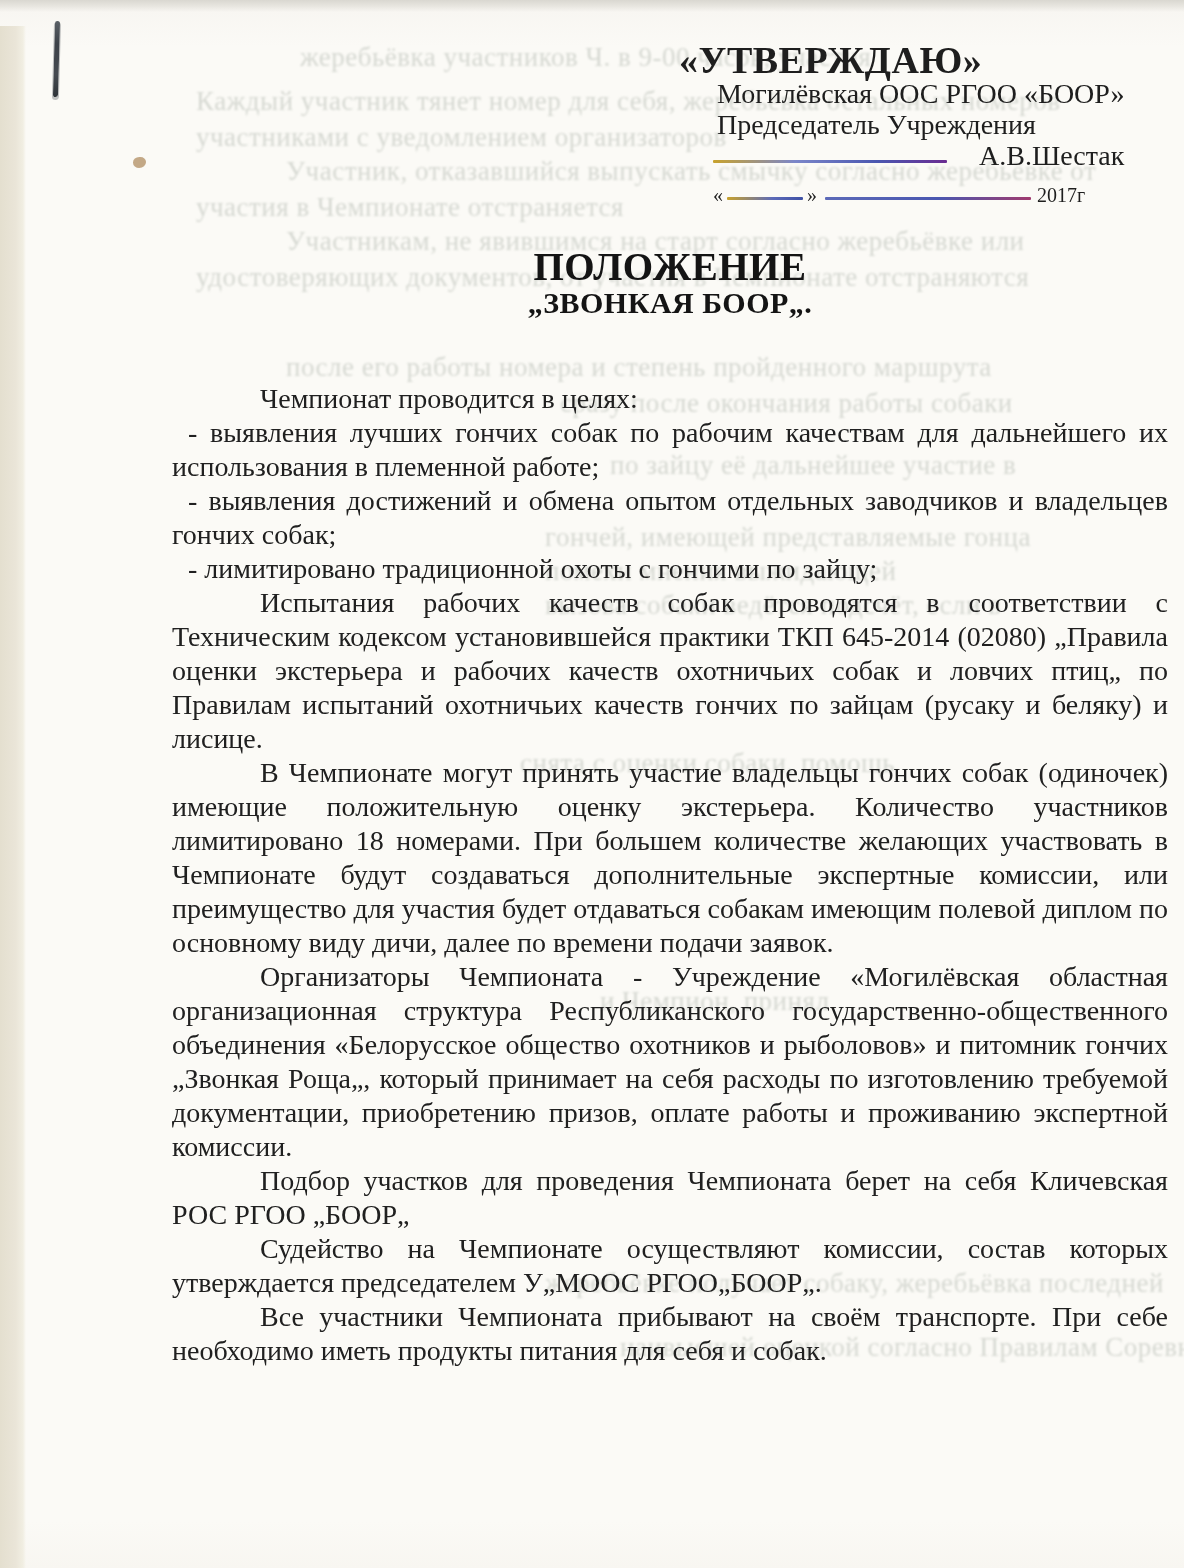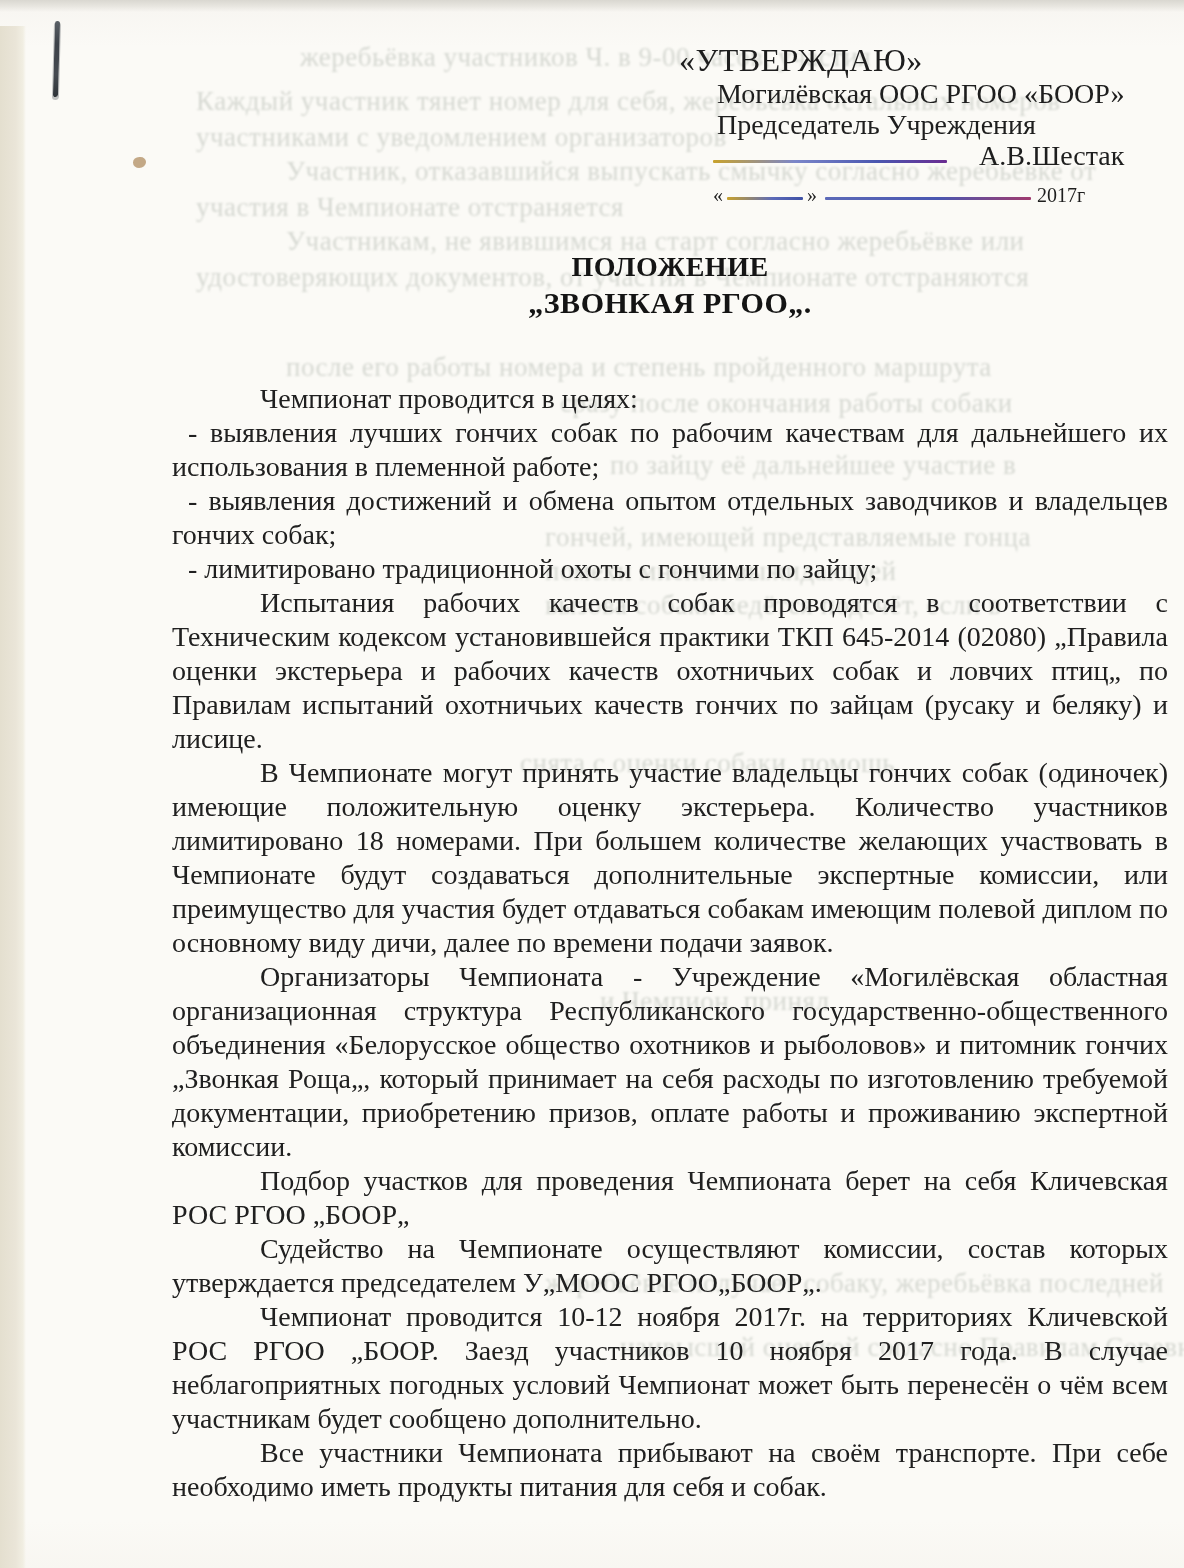--- a/index.html
+++ b/index.html
@@ -41,31 +41,31 @@
     position: absolute;
     font-size: 27px; line-height: 30px;
     color: #8e978c;
     opacity: .34;
     filter: blur(1.3px);
     white-space: nowrap;
     letter-spacing: .5px;
   }
   
   .approval-block { position: absolute; left: 679px; top: 42px; width: 480px; color: #1e1e1e; }
-  .approval-stamp { font-size: 32px; font-weight: normal; line-height: 36px; letter-spacing: .5px; }
+  .approval-stamp { font-size: 38px; font-weight: bold; line-height: 36px; letter-spacing: .5px; }
   .approval-line { font-size: 28px; line-height: 31px; margin-left: 38px; }
   .sig-row { margin-left: 34px; font-size: 28px; line-height: 32px; white-space: nowrap; }
   .date-row { margin-left: 34px; margin-top: 7px; font-size: 20px; line-height: 32px; white-space: nowrap; }
   .uline { display: inline-block; height: 3px; vertical-align: 2px; border-radius: 1px; }
   .u-sig   { width: 234px; background: linear-gradient(90deg, #c8a22c 0%, #7b86c9 35%, #4a57b0 70%, #6a2c91 100%); margin-right: 32px; }
   .u-day   { width: 76px;  background: linear-gradient(90deg, #c8a22c 0%, #5c6ab8 60%, #3f51a5 100%); margin: 0 4px; }
   .u-month { width: 206px; background: linear-gradient(90deg, #5c6ab8 0%, #4a57b0 55%, #a03a6e 100%); margin: 0 6px 0 8px; }
   
   .title-block { position: absolute; left: 172px; top: 249px; width: 996px; text-align: center; color: #141414; }
-  .title-main { font-size: 28px; font-weight: bold; line-height: 36px; letter-spacing: .5px; }
+  .title-main { font-size: 39px; font-weight: bold; line-height: 36px; letter-spacing: .5px; }
   .title-sub  { font-size: 29px; font-weight: bold; line-height: 33px; }
   .title-kennel { font-size: 30px; font-weight: bold; line-height: 36px; letter-spacing: .5px; }
   
   .doc-body {
     position: absolute; left: 172px; top: 382px; width: 996px;
     font-size: 28px; line-height: 34px; color: #202020;
     text-align: justify;
   }
   .doc-body p { margin: 0; }
   .para.indent { text-indent: 88px; }
@@ -108,30 +108,29 @@
     <div class="sig-row">
       <span class="uline u-sig"></span><span>А.В.Шестак</span>
     </div>
     <div class="date-row">
       <span>«</span><span class="uline u-day"></span><span>»</span><span class="uline u-month"></span><span>2017г</span>
     </div>
   </div>
 
   <div class="title-block">
     <div class="title-main">ПОЛОЖЕНИЕ</div>
-    <div class="title-kennel">„ЗВОНКАЯ РГОО„.</div>
+    <div class="title-kennel">„ЗВОНКАЯ БООР„.</div>
   </div>
 
   <div class="doc-body">
       <p class="para indent">Чемпионат проводится в целях:</p>
       <p class="para dash">-   выявления лучших гончих собак по рабочим качествам для дальнейшего их использования в племенной работе;</p>
       <p class="para dash">- выявления достижений и обмена опытом отдельных заводчиков и владельцев гончих собак;</p>
       <p class="para dash">- лимитировано традиционной охоты с гончими по зайцу;</p>
       <p class="para indent">Испытания рабочих качеств собак проводятся в соответствии с Техническим кодексом установившейся практики ТКП 645-2014 (02080) „Правила оценки экстерьера и рабочих качеств охотничьих собак и ловчих птиц„  по Правилам испытаний охотничьих качеств гончих по зайцам (русаку и беляку) и лисице.</p>
       <p class="para indent">В Чемпионате могут принять участие владельцы гончих собак (одиночек) имеющие положительную оценку экстерьера. Количество участников лимитировано 18 номерами. При большем количестве желающих участвовать в Чемпионате будут создаваться дополнительные экспертные комиссии, или преимущество для участия будет отдаваться собакам имеющим полевой диплом по основному виду дичи, далее по времени подачи заявок.</p>
       <p class="para indent">Организаторы Чемпионата - Учреждение «Могилёвская областная организационная структура Республиканского государственно-общественного объединения «Белорусское общество охотников и рыболовов» и питомник гончих „Звонкая Роща„, который принимает на себя расходы по изготовлению требуемой документации, приобретению призов, оплате работы и проживанию экспертной комиссии.</p>
       <p class="para indent">Подбор участков для проведения Чемпионата берет на себя Кличевская РОС РГОО „БООР„</p>
       <p class="para indent">Судейство на Чемпионате осуществляют комиссии, состав которых утверждается председателем У„МООС РГОО„БООР„.</p>
-      <p class="para indent">Чемпионат проводится  10-12  ноября  2017г. на территориях Кличевской РОС РГОО „БООР. Заезд участников 10 ноября  2017 года. В случае неблагоприятных погодных условий Чемпионат может быть перенесён о чём всем участникам будет сообщено дополнительно.</p>
       <p class="para indent">Все участники Чемпионата прибывают на своём транспорте. При себе необходимо иметь продукты питания для себя и собак.</p>
     </div>
 
 </div>
 
 </body></html>

